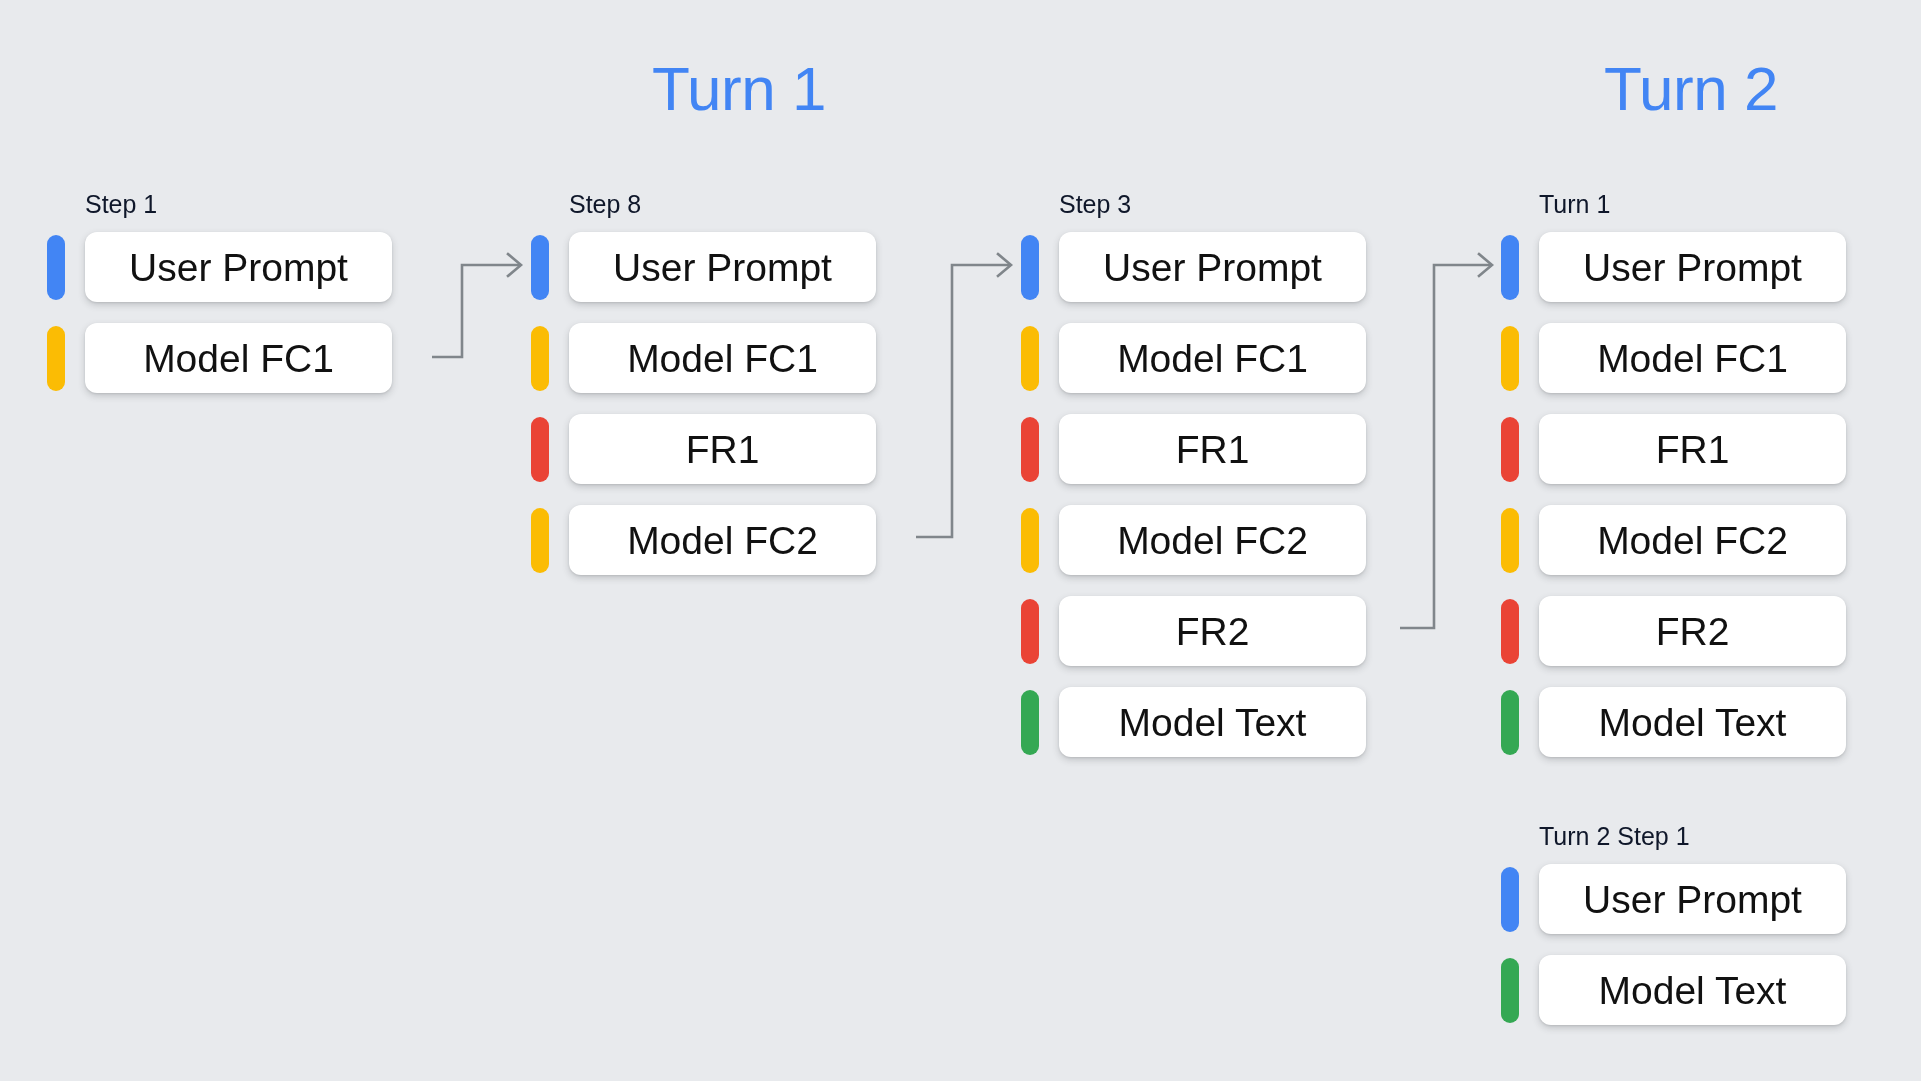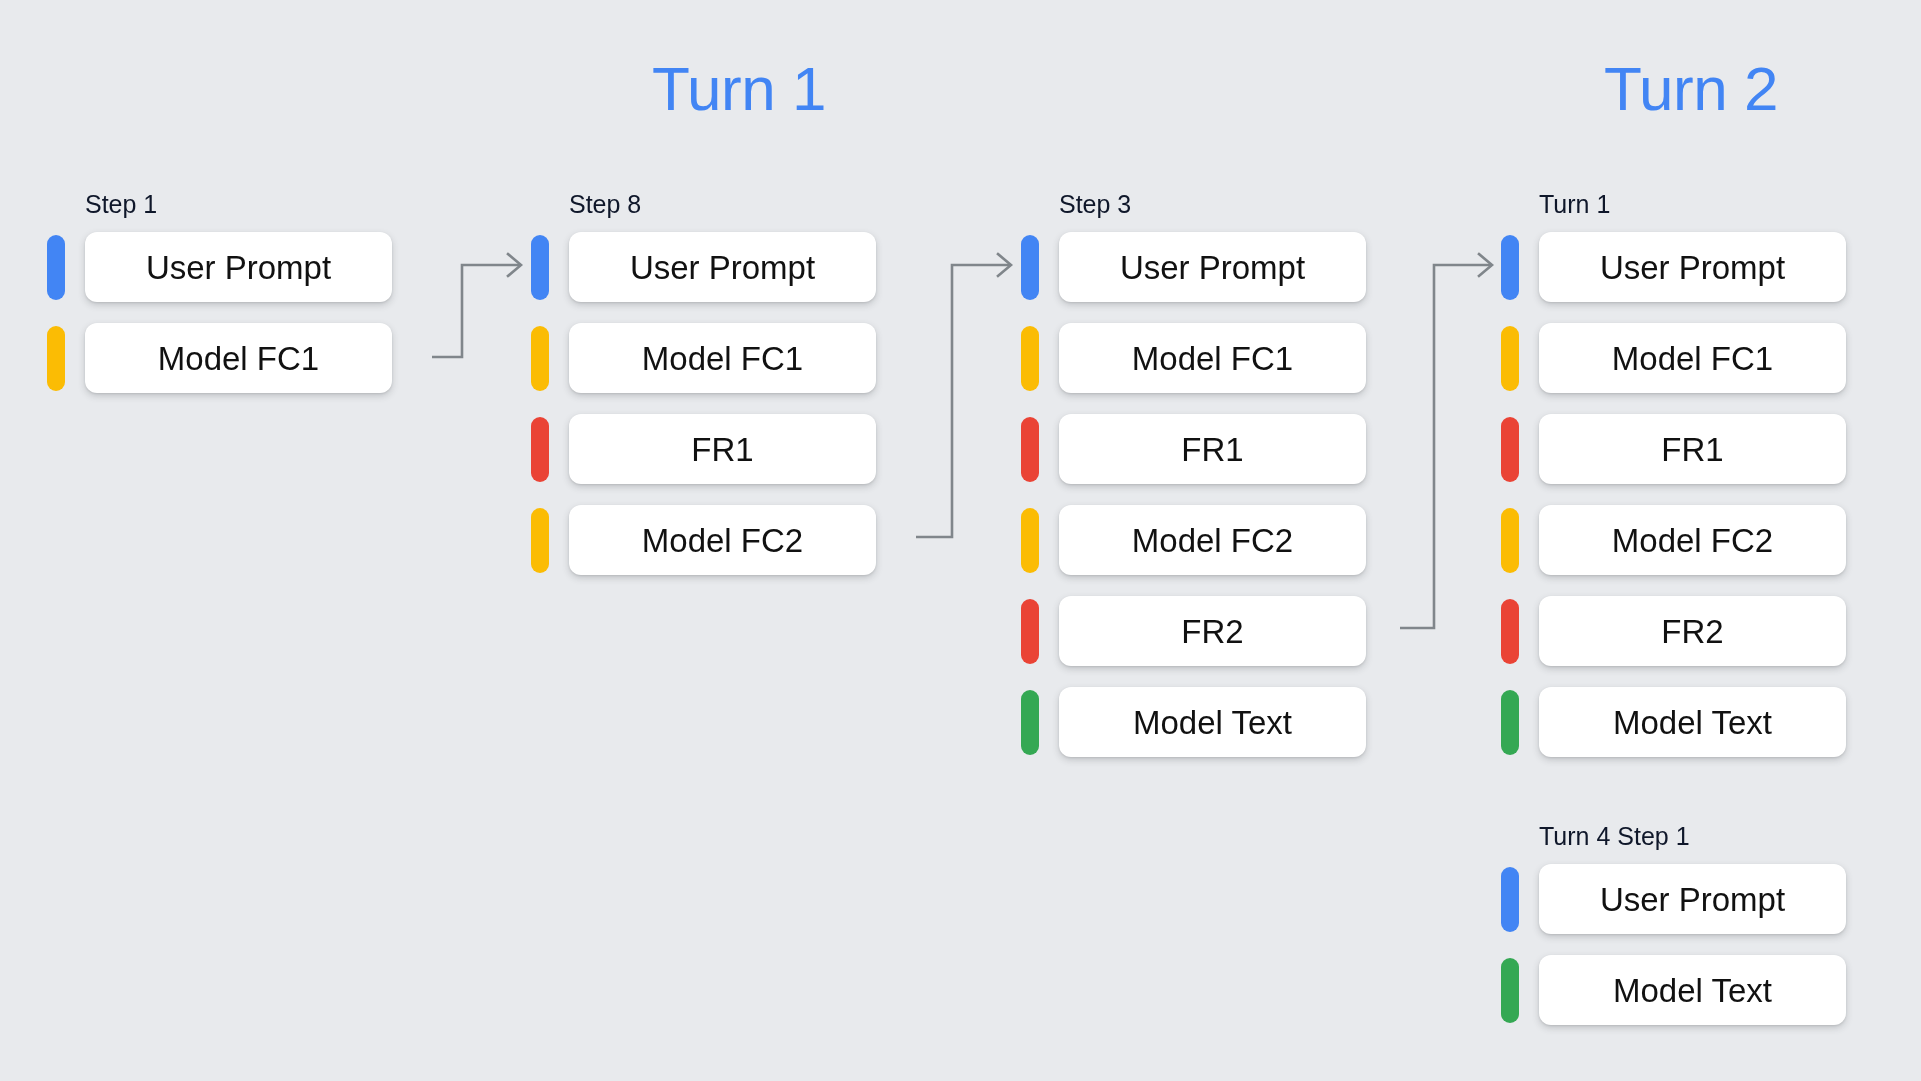--- a/index.html
+++ b/index.html
@@ -78,21 +78,21 @@
     right: 0;
     height: 70px;
     background: #ffffff;
     border-radius: 12px;
     box-shadow: 0 3px 7px rgba(60,64,67,0.22), 0 1px 2px rgba(60,64,67,0.12);
     display: flex;
     align-items: center;
     justify-content: center;
   }
   .card-label {
-    font-size: 33px;
+    font-size: 39px;
     color: #111111;
     font-weight: 400;
     line-height: 1;
     white-space: nowrap;
   }
 
   
   #connectors {
     position: absolute;
     left: 0; top: 0;
@@ -256,21 +256,21 @@
     </div>
     <div class="row" style="top:455px;">
       <div class="bar green"></div>
       <div class="card">
         <span class="card-label">Model Text</span>
       </div>
     </div>
   </div>
 
   <div class="column" id="col-turn-2-step-1" style="left:1501px; top:864px; width:345px;">
-    <div class="col-label">Turn 4 Step 1</div>
+    <div class="col-label">Turn 2 Step 1</div>
     <div class="row" style="top:0px;">
       <div class="bar blue"></div>
       <div class="card">
         <span class="card-label">User Prompt</span>
       </div>
     </div>
     <div class="row" style="top:91px;">
       <div class="bar green"></div>
       <div class="card">
         <span class="card-label">Model Text</span>

